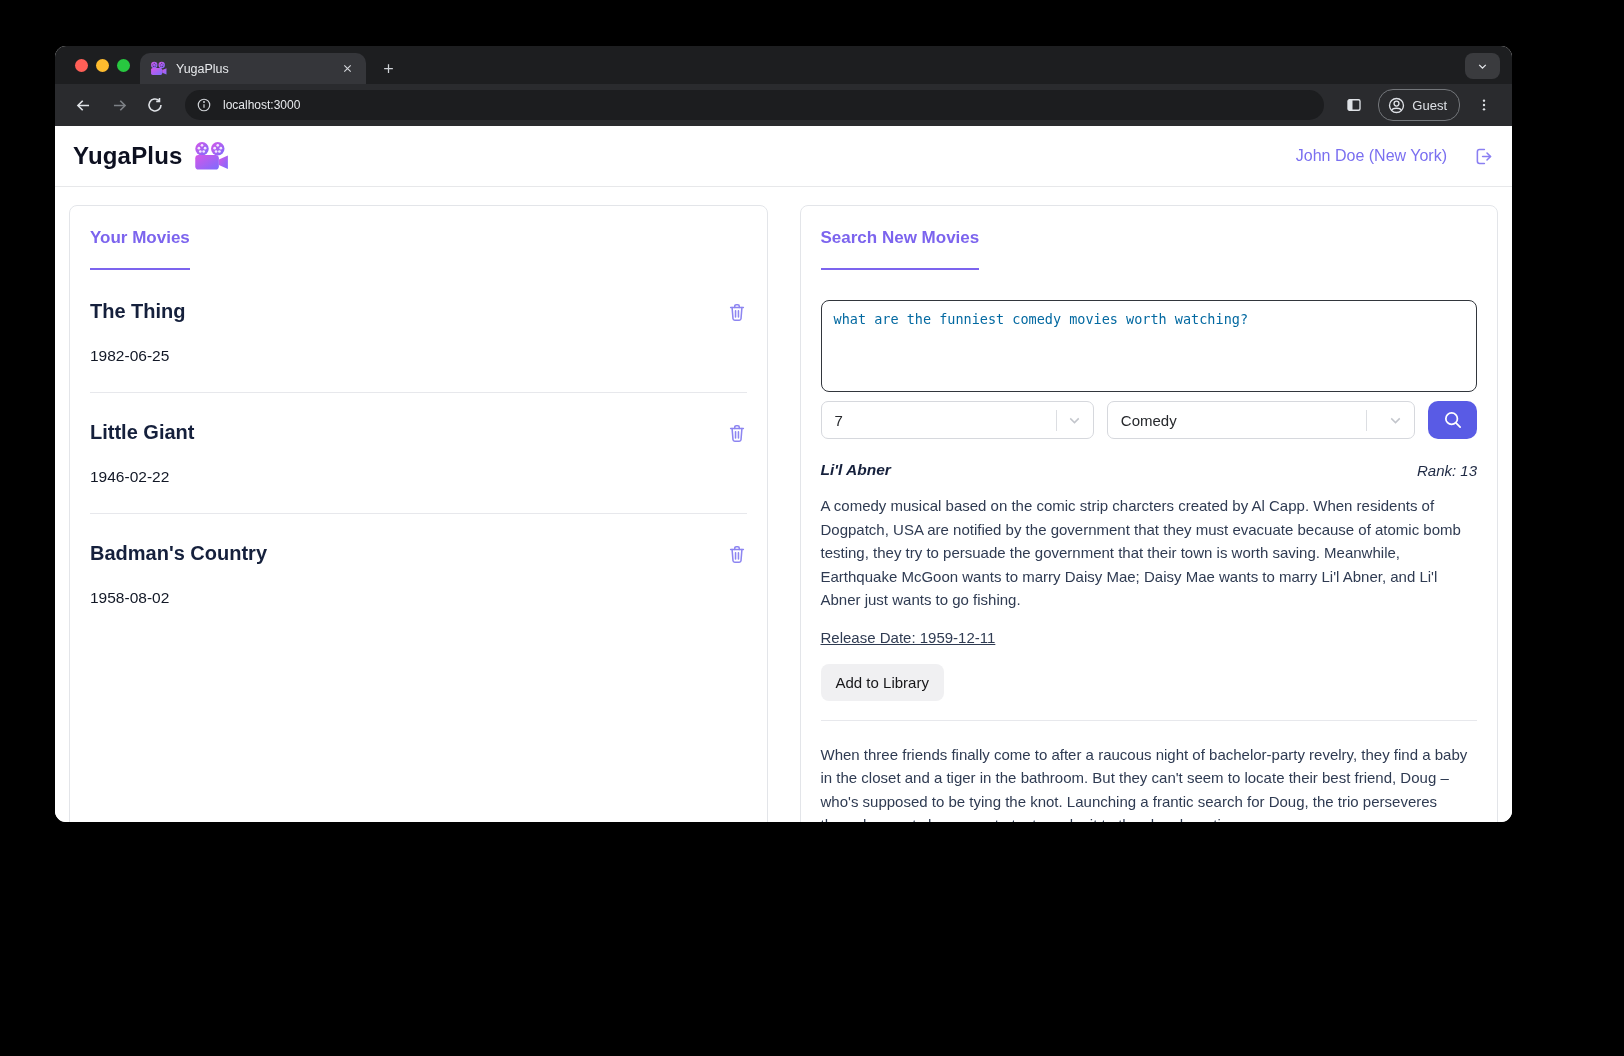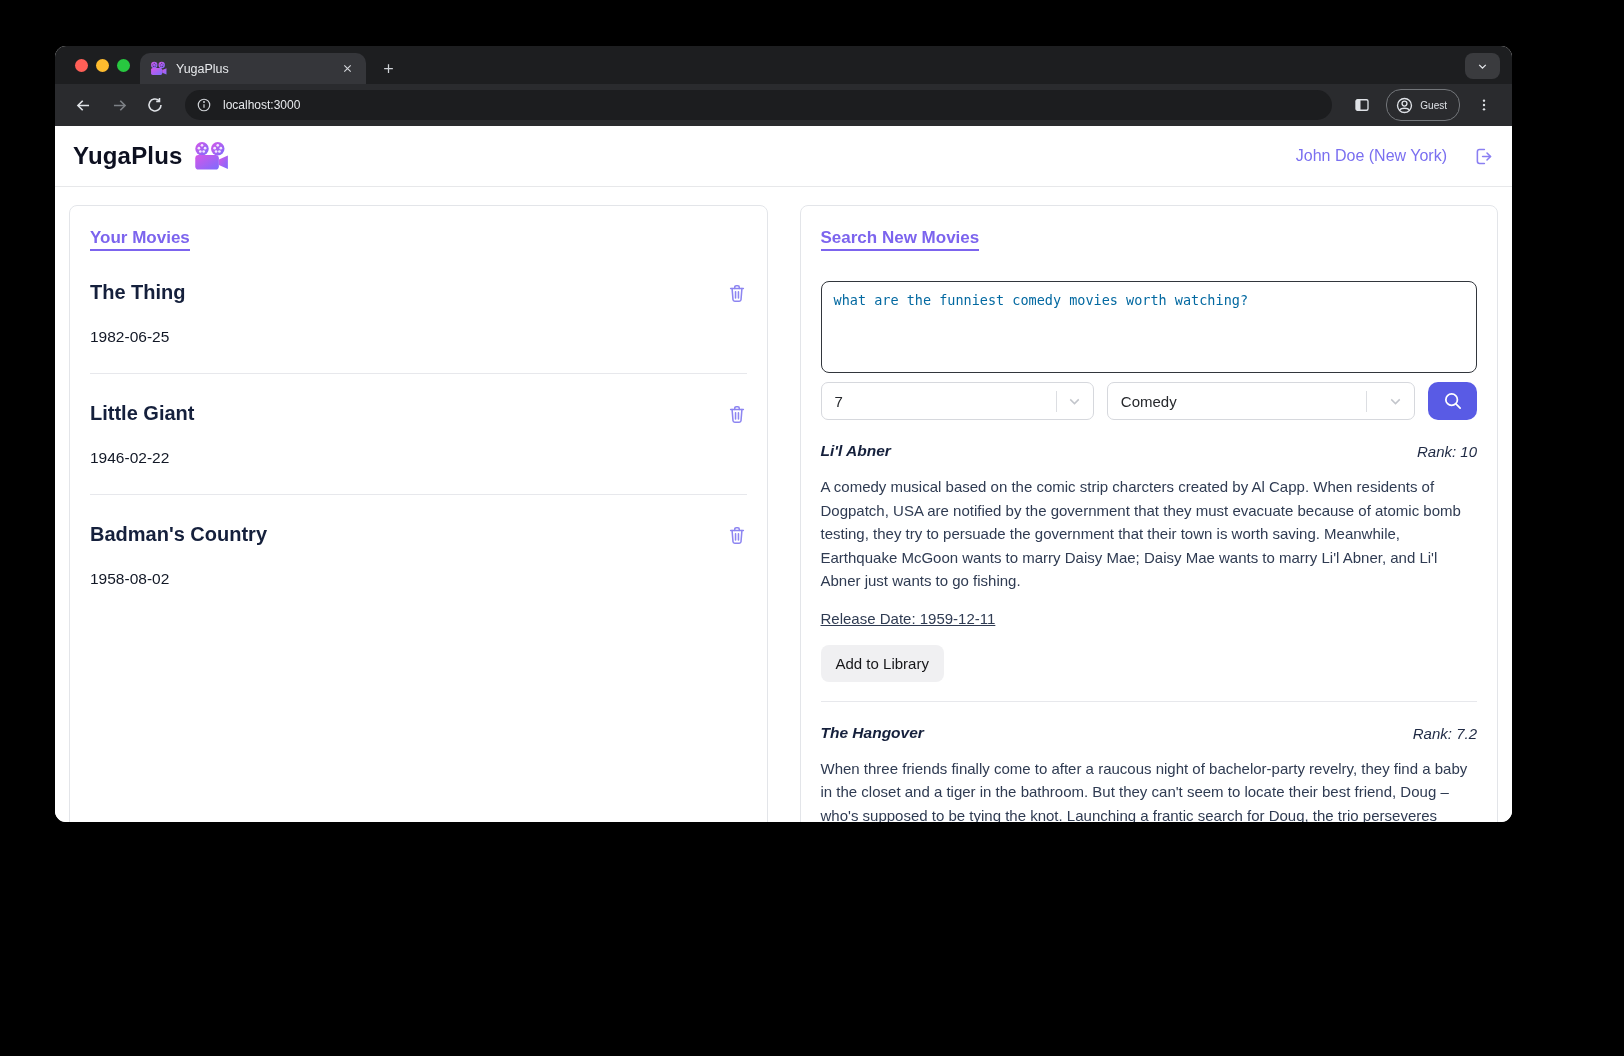--- a/index.html
+++ b/index.html
@@ -47,21 +47,21 @@
     border-radius:50%;margin:0 3px;cursor:pointer;}
   .omnibox{
     flex:1;height:30px;background:#1c1d1f;border-radius:15px;margin:0 12px;
     display:flex;align-items:center;padding:0 6px;min-width:0;
   }
   .omnibox .site-info{width:26px;height:26px;display:flex;align-items:center;justify-content:center;
     border-radius:50%;margin-right:6px;cursor:pointer;}
   .omnibox .url{color:#e8eaed;font-size:12px;}
   .guest-chip{
     height:30px;border:1px solid #73767a;border-radius:15px;display:flex;align-items:center;
-    padding:0 12px 0 8px;margin:0 6px;color:#dee1e6;font-size:10px;gap:6px;cursor:pointer;
+    padding:0 12px 0 8px;margin:0 6px;color:#dee1e6;font-size:13px;gap:6px;cursor:pointer;
   }
   
   .app{flex:1;display:flex;flex-direction:column;background:#fff;min-height:0;}
   .app-header{
     height:60px;flex:0 0 auto;display:flex;align-items:center;justify-content:space-between;
     padding:0 18px;border-bottom:1px solid #e7e8ea;
   }
   .brand{display:flex;align-items:center;gap:10px;}
   .brand h1{margin:0;font-size:24px;font-weight:800;color:#0d1020;letter-spacing:.2px;}
   .user-area{display:flex;align-items:center;gap:26px;}
@@ -70,21 +70,21 @@
   .main{
     flex:1;display:grid;grid-template-columns:1fr 1fr;gap:32px;
     padding:18px 14px 0;overflow:hidden;min-height:0;
   }
   .card{
     border:1px solid #e3e5e9;border-radius:8px;background:#fff;
     padding:22px 20px;height:980px;box-sizing:border-box;
   }
   .card-heading{
     display:inline-block;margin:0 0 30px;font-size:17px;font-weight:700;color:#7c64ee;
-    border-bottom:2px solid #7c64ee;padding-bottom:1px;
+    border-bottom:2px solid #7c64ee;padding-bottom:20px;
   }
   
   .movie-head{display:flex;align-items:center;justify-content:space-between;}
   .movie-title{font-size:20px;font-weight:700;color:#15203c;}
   .trash-btn{background:none;border:none;padding:0;cursor:pointer;display:flex;}
   .movie-date{margin-top:24px;font-size:15.5px;color:#121826;}
   .movie-divider{border:none;border-top:1px solid #e7e8ec;margin:27px 0 28px;}
   
   .query-box{
     width:100%;box-sizing:border-box;height:92px;border:1.5px solid #32363c;border-radius:8px;
@@ -361,34 +361,30 @@
                   <path d="M15.2 15.2l4.6 4.6"></path>
               </svg>
             </span>
           </button>
         </div>
 
         
         <div class="result">
           <div class="result-head">
             <span class="result-title">Li'l Abner</span>
-            <span class="result-rank">Rank: 10</span>
+            <span class="result-rank">Rank: 13</span>
           </div>
           <p class="result-desc">A comedy musical based on the comic strip charcters created by Al Capp. When residents of Dogpatch, USA are notified by the government that they must evacuate because of atomic bomb testing, they try to persuade the government that their town is worth saving. Meanwhile, Earthquake McGoon wants to marry Daisy Mae; Daisy Mae wants to marry Li'l Abner, and Li'l Abner just wants to go fishing.</p>
           <p class="result-release">Release Date: 1959-12-11</p>
           <button class="add-btn">Add to Library</button>
           <hr class="result-divider">
         </div>
 
         
         <div class="result">
-          <div class="result-head">
-            <span class="result-title">The Hangover</span>
-            <span class="result-rank">Rank: 7.2</span>
-          </div>
           <p class="result-desc">When three friends finally come to after a raucous night of bachelor-party revelry, they find a baby in the closet and a tiger in the bathroom. But they can't seem to locate their best friend, Doug – who's supposed to be tying the knot. Launching a frantic search for Doug, the trio perseveres through a nasty hangover to try to make it to the church on time.</p>
           <p class="result-release">Release Date: 2009-06-05</p>
           <button class="add-btn">Add to Library</button>
           
         </div>
       </section>
 
     </div>
   </div>
 </div>

